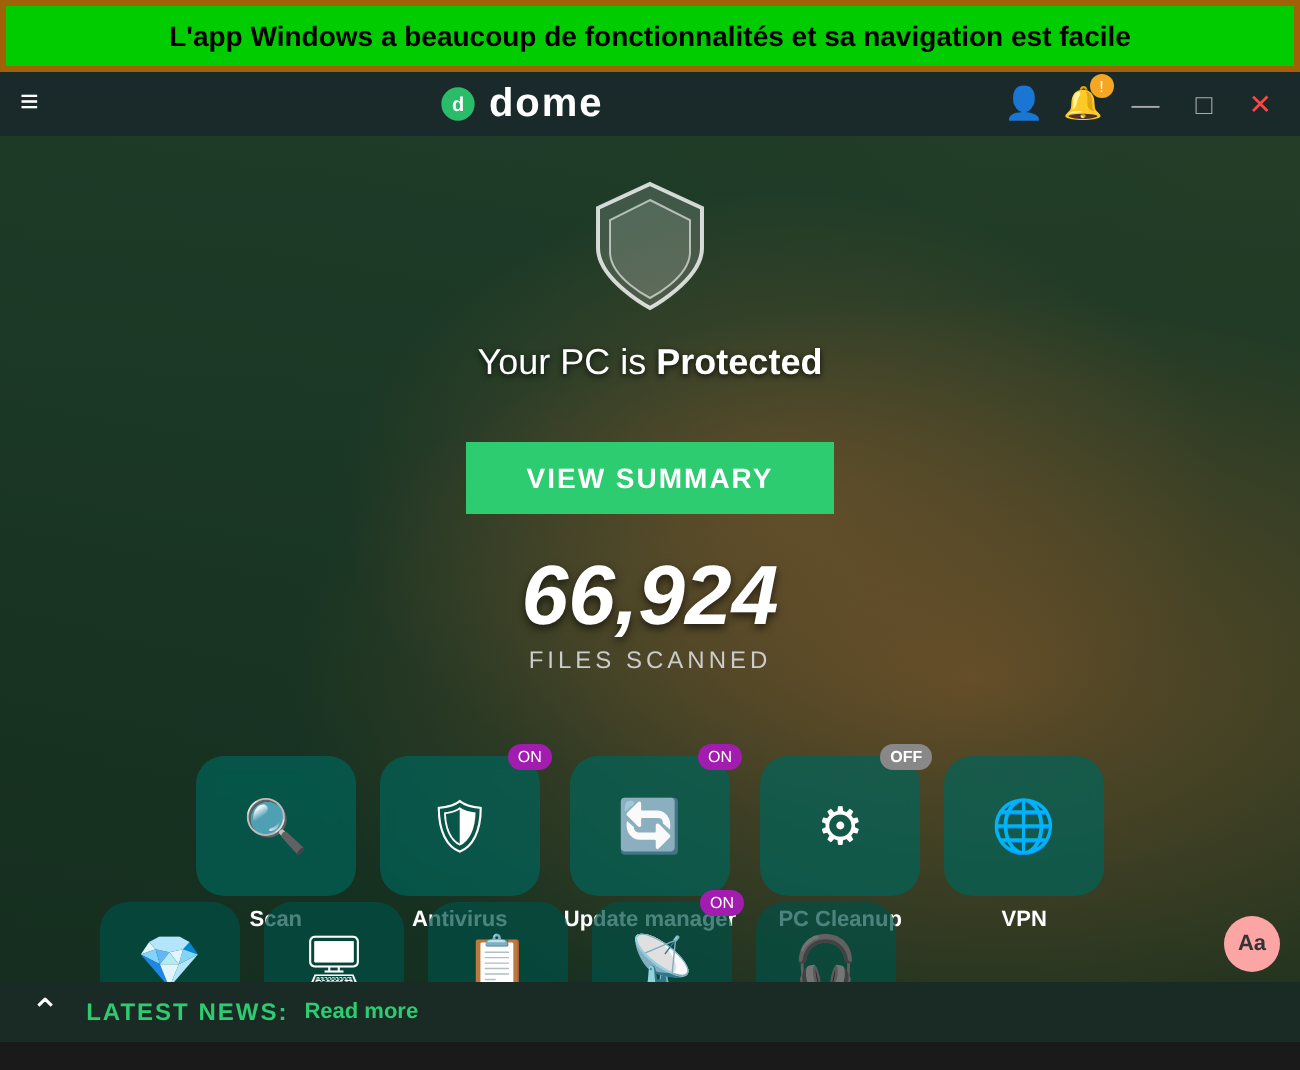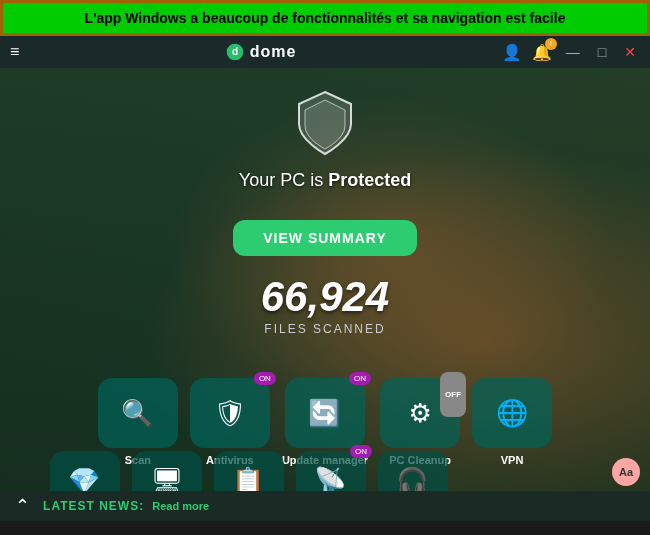--- a/index.html
+++ b/index.html
@@ -52,21 +52,21 @@
       display: flex;
       align-items: center;
       gap: 5px;
     }
     .dome-logo-icon {
       width: 20px;
       height: 20px;
     }
     .dome-logo-text {
       color: #fff;
-      font-size: 16px;
+      font-size: 20px;
       font-weight: bold;
       letter-spacing: 1px;
     }
     .titlebar-right {
       display: flex;
       align-items: center;
       gap: 10px;
     }
     .titlebar-icon {
       color: #aaa;
@@ -159,21 +159,21 @@
 
     .view-summary-btn {
       background: #2ecc71;
       color: #fff;
       border: none;
       padding: 10px 30px;
       font-size: 14px;
       font-weight: bold;
       letter-spacing: 1px;
       cursor: pointer;
-      border-radius: 12px;
+      border-radius: 0;
       text-transform: uppercase;
       margin-bottom: 20px;
     }
 
     .files-count {
       color: #fff;
       font-size: 42px;
       font-weight: bold;
       text-shadow: 0 2px 4px rgba(0,0,0,0.6);
       line-height: 1;
@@ -248,21 +248,21 @@
       border-radius: 8px;
     }
     .off-badge {
       position: absolute;
       top: -6px;
       right: -6px;
       background: #888;
       color: #fff;
       font-size: 8px;
       font-weight: bold;
-      padding: 18px 5px;
+      padding: 2px 5px;
       border-radius: 8px;
     }
 
     
     .features-row2 {
       position: absolute;
       bottom: 10px;
       left: 50px;
       display: flex;
       gap: 12px;

